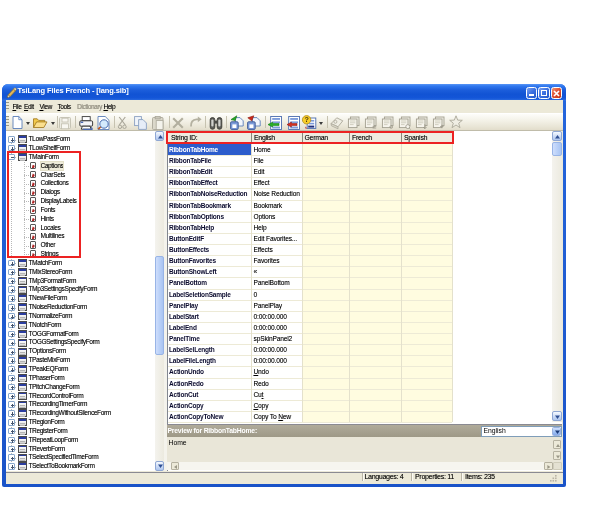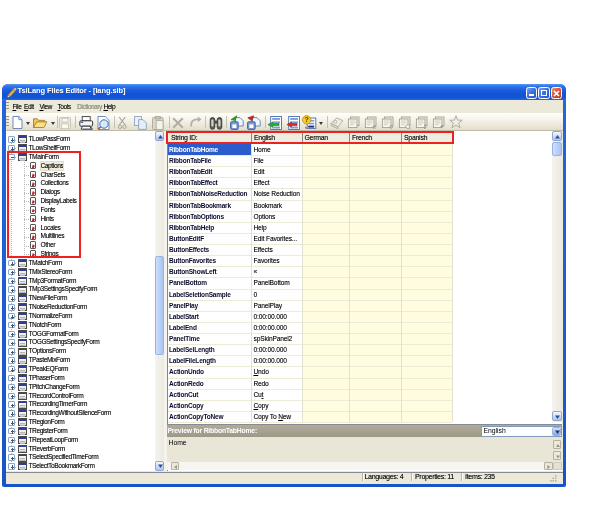--- a/index.html
+++ b/index.html
@@ -105,21 +105,21 @@
 <div id="win"></div>
 <div id="tbgrad"></div>
 <div id="body"></div>
 
 <svg class="ticon" width="12" height="12" viewBox="0 0 12 12">
   <path d="M2.2 8.6 L8.2 2.2 L10.4 4.2 L4.4 10.6 Z" fill="#e2b558" stroke="#8a6a20" stroke-width="0.7"></path>
   <path d="M8.2 2.2 L9.2 1.2 Q10 0.6 10.8 1.4 L11 1.6 Q11.7 2.4 11 3.1 L10.4 4.2 Z" fill="#f4e6c2" stroke="#8a6a20" stroke-width="0.6"></path>
   <path d="M2.2 8.6 L1.2 11.6 L4.4 10.6 Z" fill="#e8e4da" stroke="#8a6a20" stroke-width="0.5"></path>
   <path d="M1.2 11.6 L2.2 11.25 L1.5 10.6 Z" fill="#222"></path>
 </svg>
-<div id="title">TsiLang Files Editor - [lang.sib]</div>
+<div id="title">TsiLang Files French - [lang.sib]</div>
 <div class="wbtn" id="bmin">
       <i></i>
     </div>
 <div class="wbtn" id="bmax">
       <i></i>
     </div>
 <div class="wbtn" id="bclose">
       <svg width="7" height="7" viewBox="0 0 7 7">
         <path d="M1 1 L6 6 M6 1 L1 6" stroke="#fff" stroke-width="1.7"></path>
       </svg>

